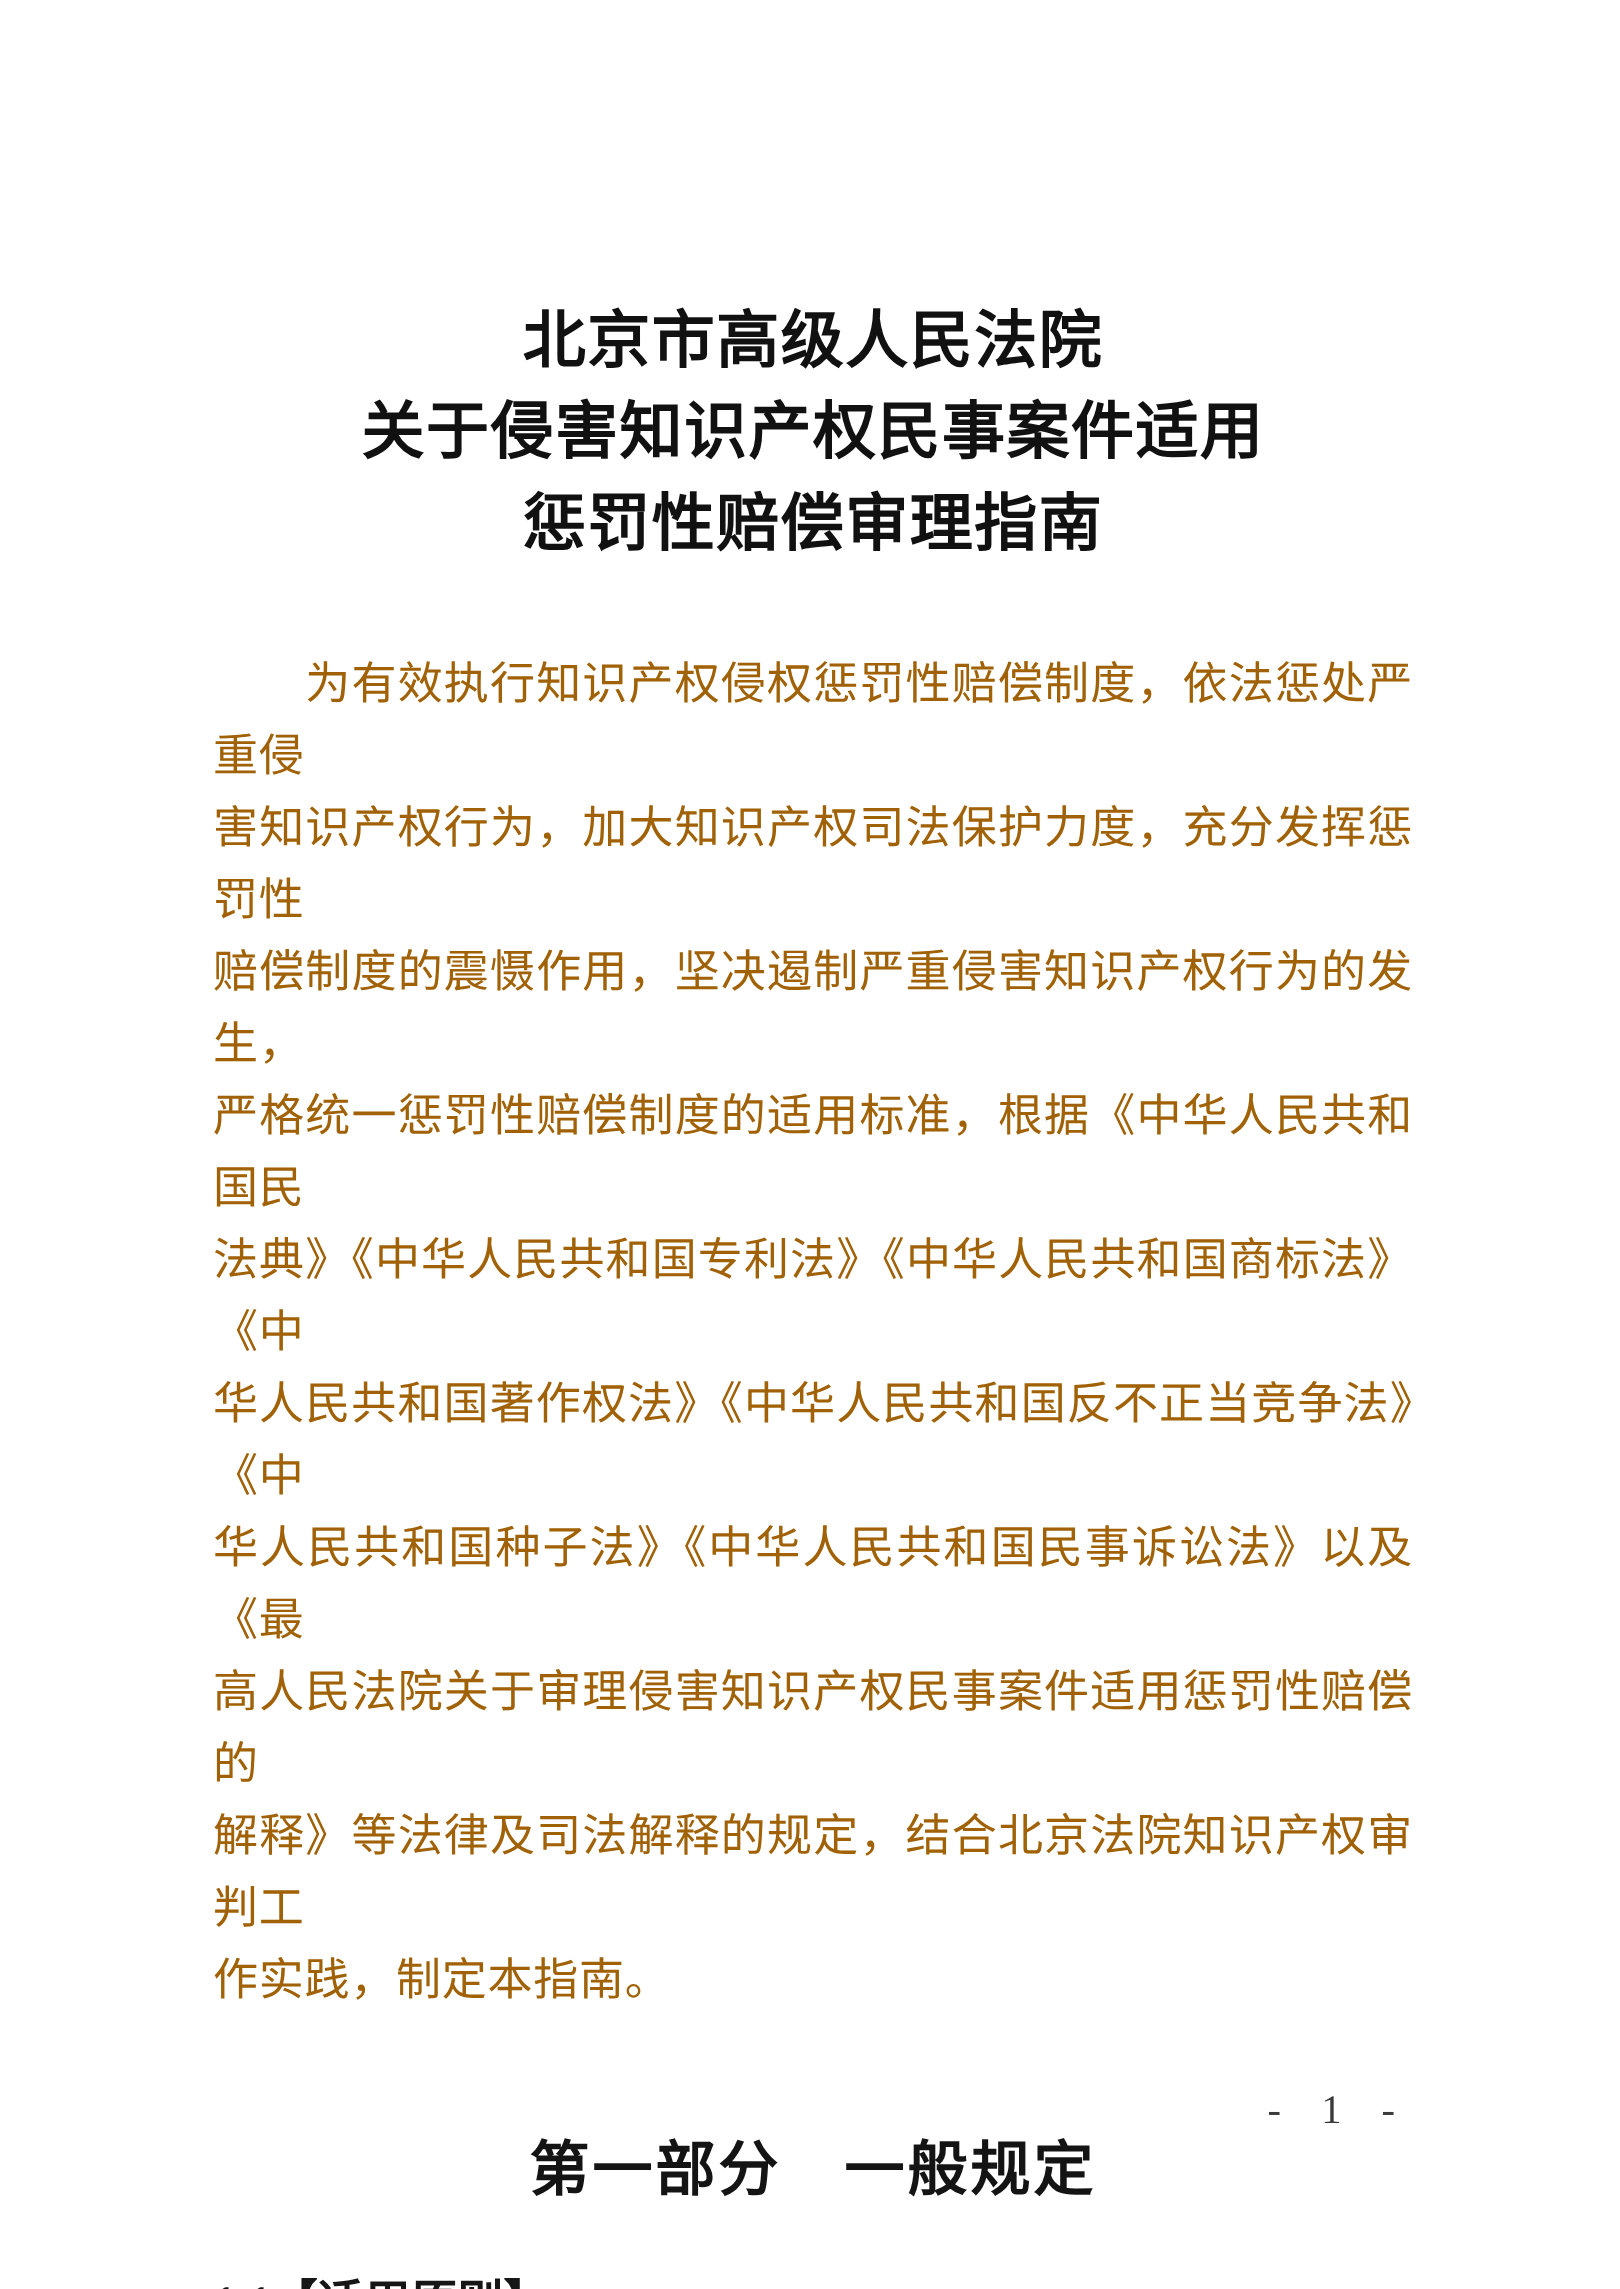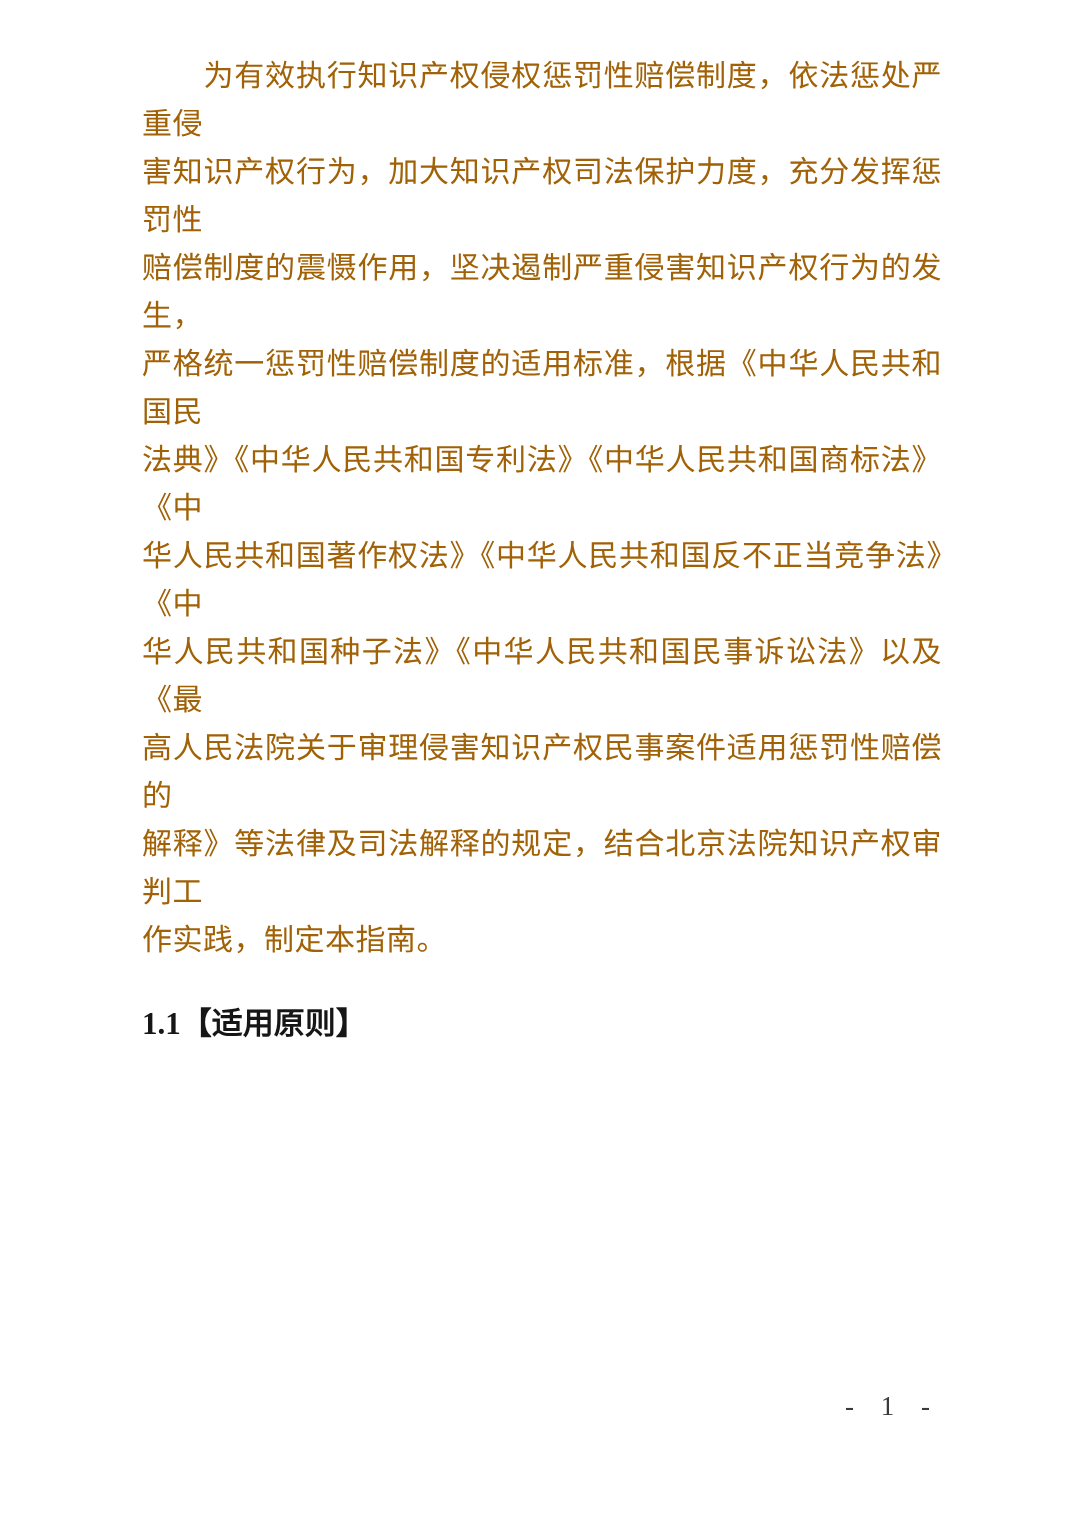--- a/index.html
+++ b/index.html
@@ -68,30 +68,34 @@
     letter-spacing: 10px;
     color: #3a3a3a;
     font-family: "Liberation Serif", "DejaVu Serif", serif;
   }
 </style>
 </head>
 <body>
 
 <div class="page">
 
+  <h1 class="doc-title">北京市高级人民法院
+关于侵害知识产权民事案件适用
+惩罚性赔偿审理指南</h1>
 
   <p class="body-par preamble">　　为有效执行知识产权侵权惩罚性赔偿制度，依法惩处严重侵
 害知识产权行为，加大知识产权司法保护力度，充分发挥惩罚性
 赔偿制度的震慑作用，坚决遏制严重侵害知识产权行为的发生，
 严格统一惩罚性赔偿制度的适用标准，根据《中华人民共和国民
 法典》《中华人民共和国专利法》《中华人民共和国商标法》《中
 华人民共和国著作权法》《中华人民共和国反不正当竞争法》《中
 华人民共和国种子法》《中华人民共和国民事诉讼法》以及《最
 高人民法院关于审理侵害知识产权民事案件适用惩罚性赔偿的
 解释》等法律及司法解释的规定，结合北京法院知识产权审判工
 作实践，制定本指南。</p>
 
+  <h2 class="part-heading">第一部分　一般规定</h2>
 
   <h3 class="section-heading">1.1【适用原则】</h3>
 
   <div class="page-number">- 1 -</div>
 
 </div>
 
 </body></html>

